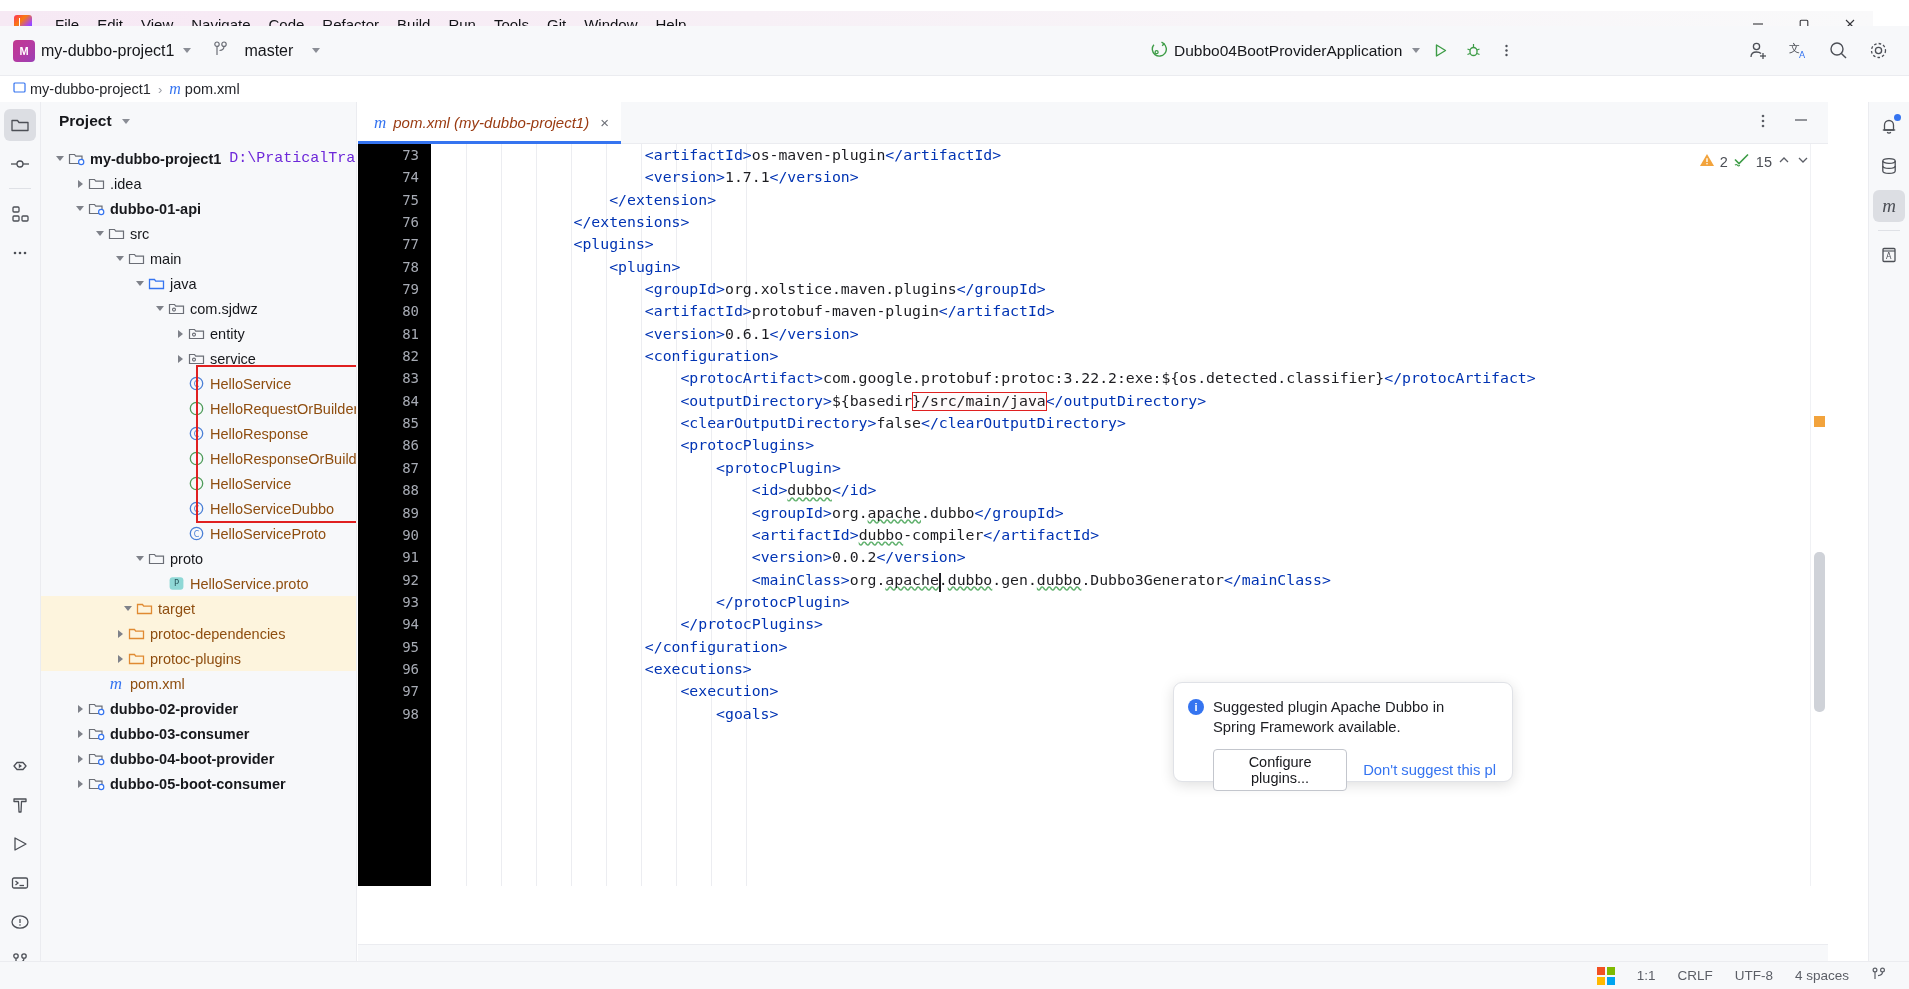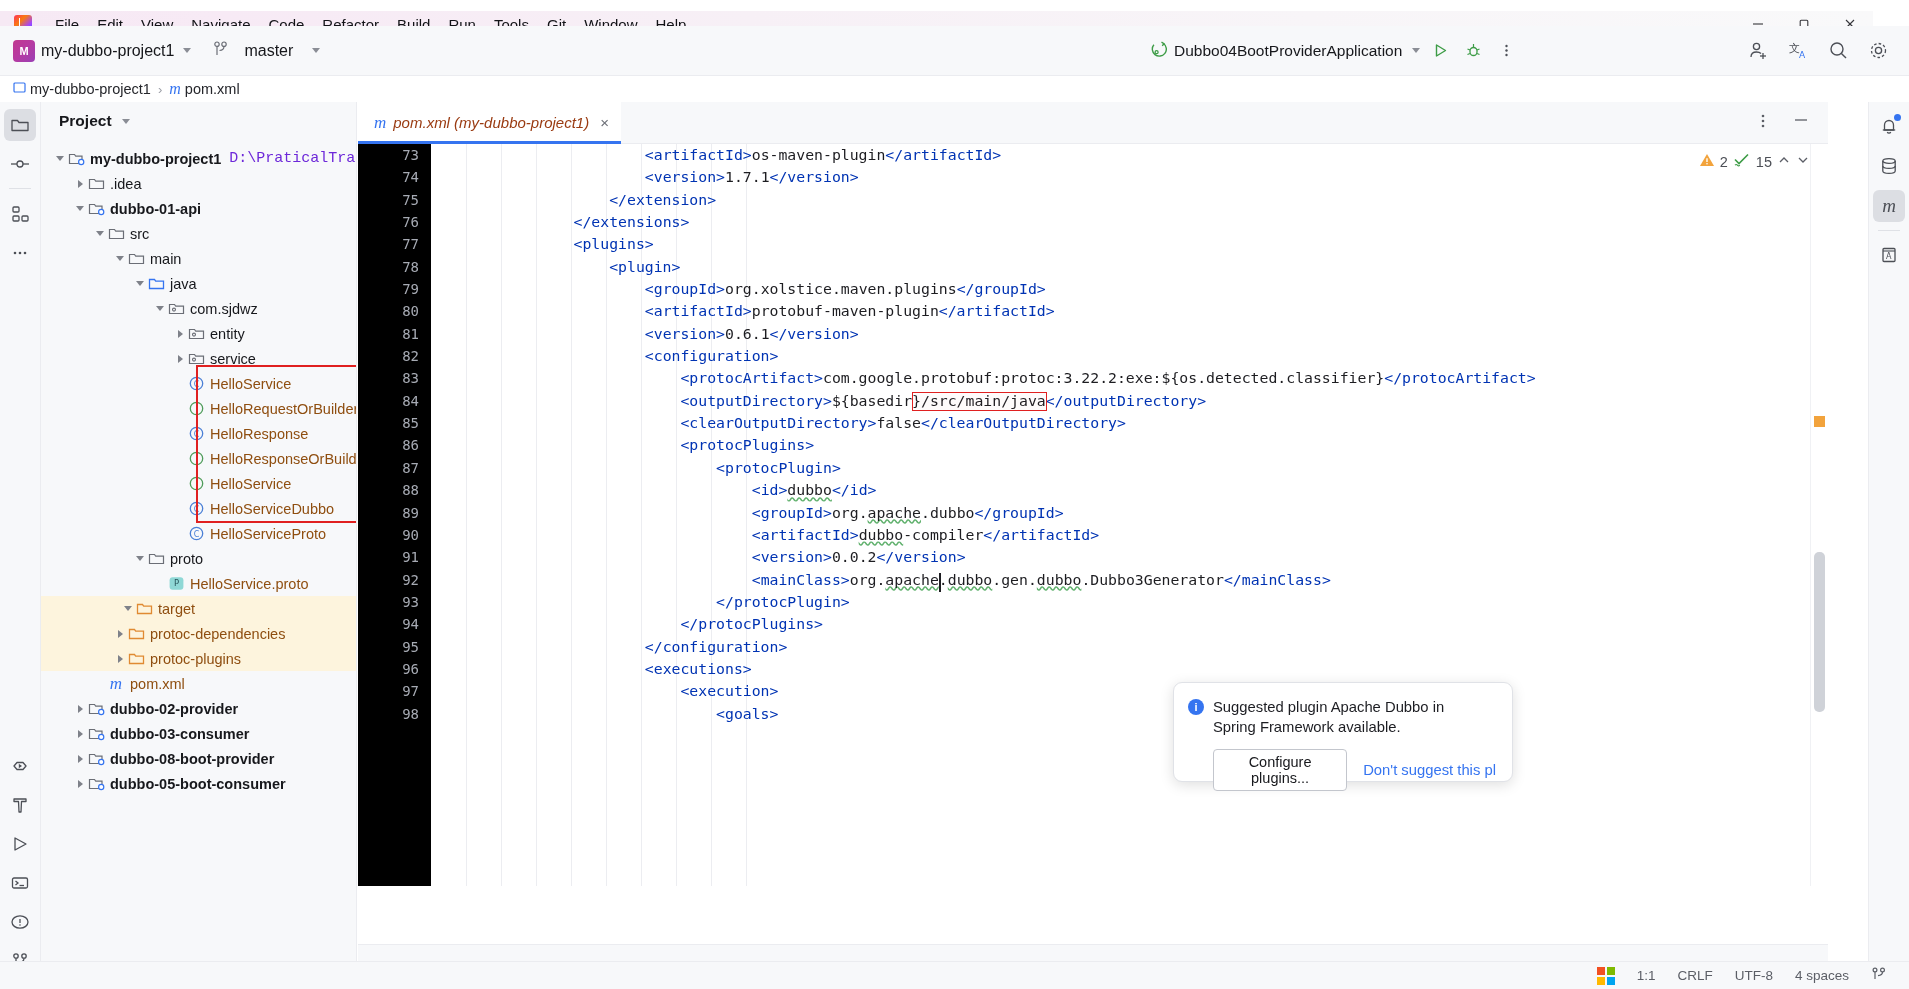--- a/index.html
+++ b/index.html
@@ -678,21 +678,21 @@
       <div class="trow" style="padding-left: 32px;">
         <span class="tw">
           <span class="arr-r"></span>
         </span>
         <span class="ticon">
           <svg width="17" height="17" viewBox="0 0 17 17">
             <path d="M1.5 4.5 h5 l1.2 1.6 H14 v7.4 H1.5 Z" fill="none" stroke="#6b6e76" stroke-width="1.2"></path>
             <circle cx="13.2" cy="12" r="2.6" fill="#fff" stroke="#3574f0" stroke-width="1.2"></circle>
           </svg>
         </span>
-        <span class="tlabel b">dubbo-08-boot-provider</span>
+        <span class="tlabel b">dubbo-04-boot-provider</span>
       </div>
       <div class="trow" style="padding-left: 32px;">
         <span class="tw">
           <span class="arr-r"></span>
         </span>
         <span class="ticon">
           <svg width="17" height="17" viewBox="0 0 17 17">
             <path d="M1.5 4.5 h5 l1.2 1.6 H14 v7.4 H1.5 Z" fill="none" stroke="#6b6e76" stroke-width="1.2"></path>
             <circle cx="13.2" cy="12" r="2.6" fill="#fff" stroke="#3574f0" stroke-width="1.2"></circle>
           </svg>

